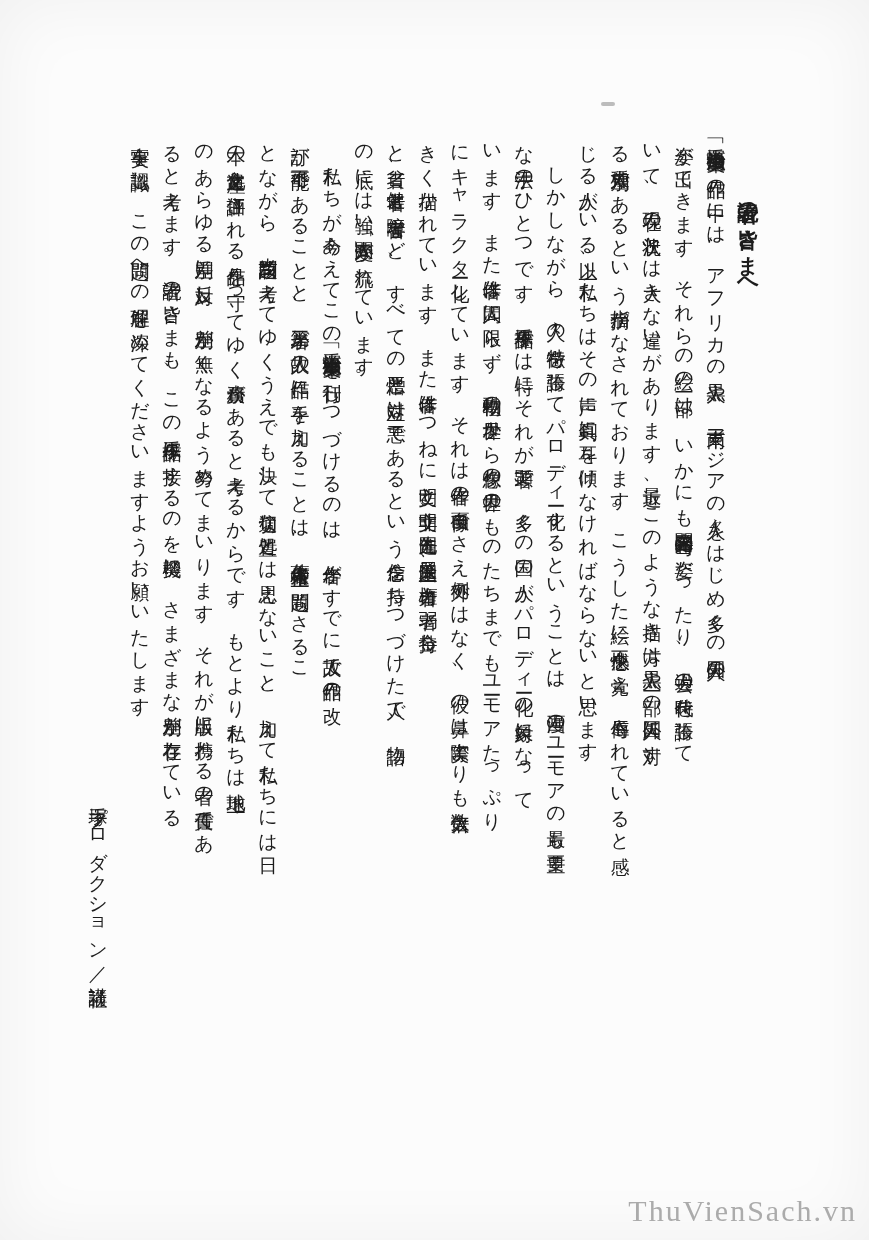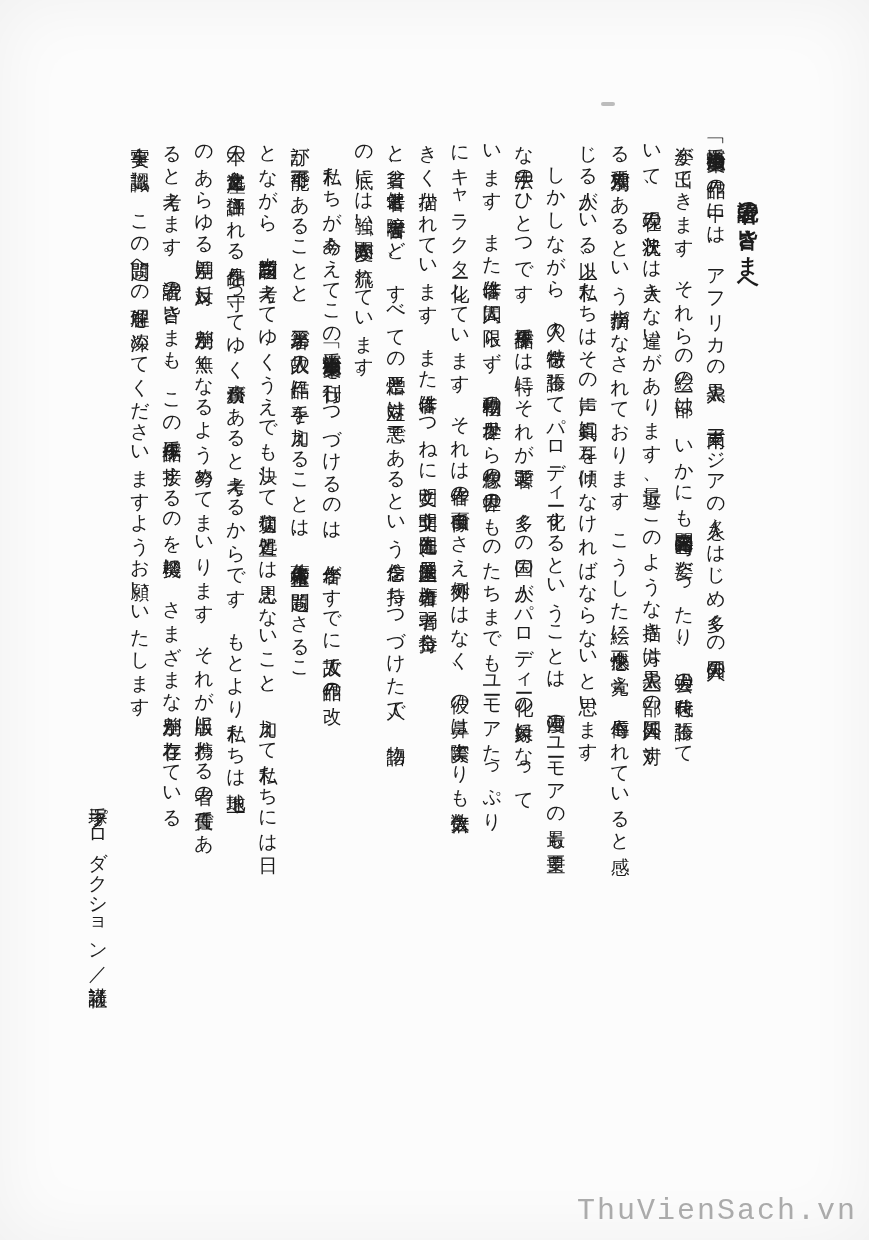--- a/index.html
+++ b/index.html
@@ -53,21 +53,21 @@
     width: 14px;
     height: 4px;
     background: #9a9a9a;
     border-radius: 2px;
     opacity: 0.65;
   }
   .watermark {
     position: absolute;
     right: 12px;
     bottom: 12px;
-    font-family: Liberation Mono, monospace;
+    font-family: Liberation Serif, serif;
     font-size: 30px;
     letter-spacing: 2px;
     color: #ababab;
   }
 </style>
 </head>
 <body>
 
 <div class="scan-page">
 

